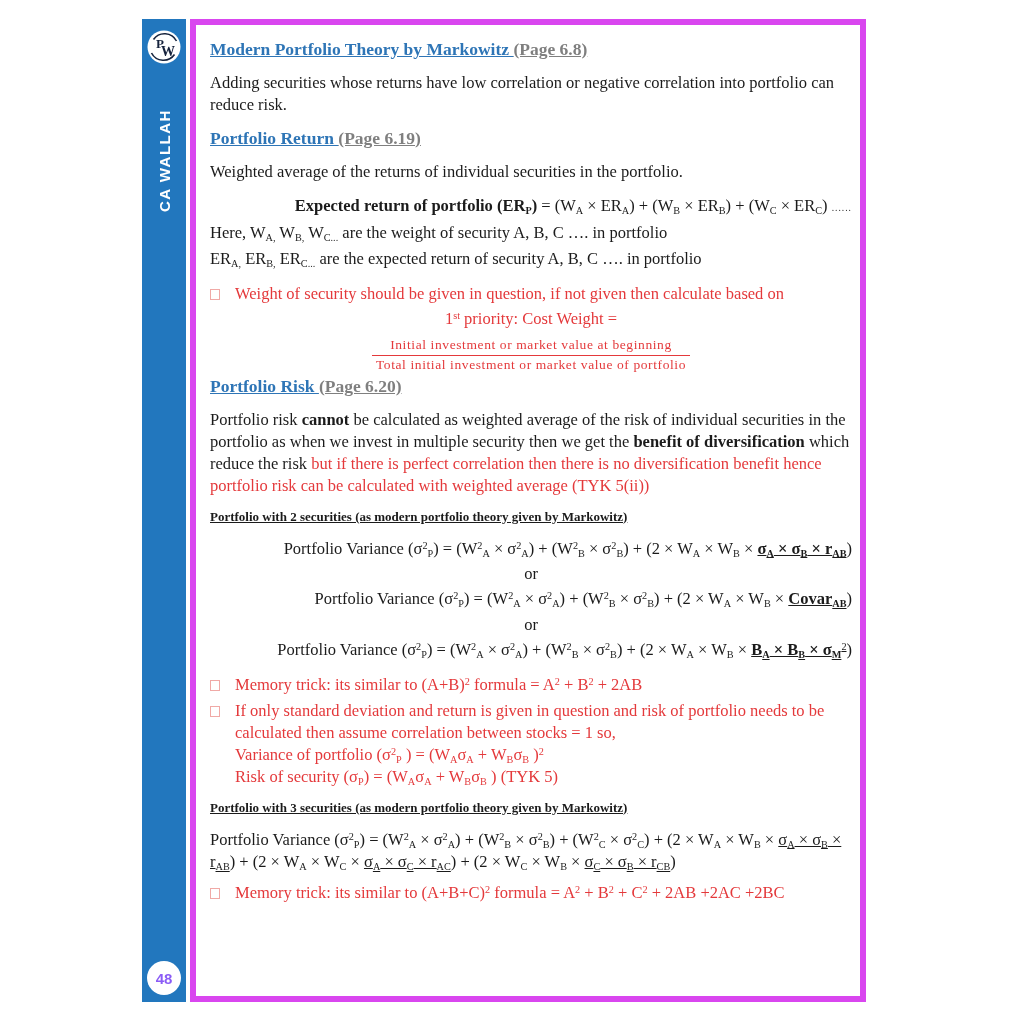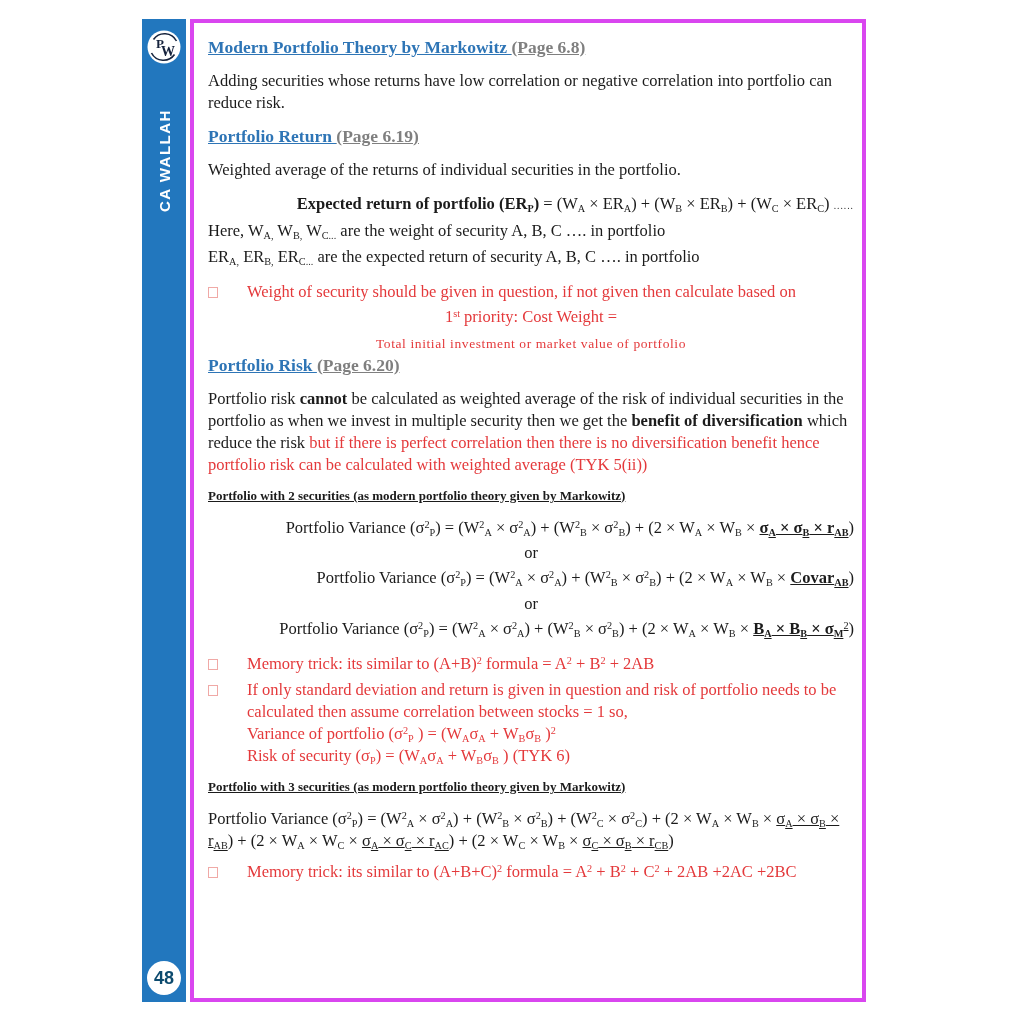--- a/index.html
+++ b/index.html
@@ -19,47 +19,47 @@
     display:flex;align-items:center;justify-content:center;
     writing-mode:vertical-rl;transform:rotate(180deg);
     color:#ffffff;font-family:"Liberation Sans",sans-serif;
     font-weight:bold;font-size:15px;letter-spacing:1.5px;
   }
   .page-badge{
     position:absolute;left:5px;top:942px;width:34px;height:34px;
     background:#ffffff;border-radius:50%;
     display:flex;align-items:center;justify-content:center;
     font-family:"Liberation Sans",sans-serif;font-weight:bold;
-    font-size:18px;color:#0c4a6e;
+    font-size:15px;color:#8b5cf6;
   }
   
   .content-box{
     position:absolute;left:190px;top:19px;width:676px;height:983px;
-    border:4px solid #d946ef;box-sizing:border-box;
+    border:6px solid #d946ef;box-sizing:border-box;
     padding:12px 8px 26px 14px;
   }
   
   .h-link-row{margin:2px 0 12px 0;font-size:17.5px;font-weight:bold;}
   .h-link{color:#2e75b6;text-decoration:underline;}
   .h-page{color:#7f7f7f;text-decoration:underline;}
   p.body, .formula-line{margin:0 0 12px 0;font-size:16.5px;line-height:1.33;}
   .formula-line{line-height:1.38;}
   .nowrap{white-space:nowrap;text-align:right;}
   .h-black{margin:4px 0 13px 0;font-size:13px;font-weight:bold;text-decoration:underline;}
   .or-line{text-align:center;margin:0 0 4px 0;font-size:16.5px;}
   .tight{margin-bottom:4px;}
   sub{font-size:62%;line-height:0;vertical-align:-0.28em;}
   sup{font-size:62%;line-height:0;vertical-align:0.5em;}
   .b{font-weight:bold;}
   .u{text-decoration:underline;}
   .sm{font-size:58%;letter-spacing:1px;}
   .red{color:#e4393b;}
   
   .bullet-item{
-    display:flex;gap:29px;color:#e4393b;
+    display:flex;gap:15px;color:#e4393b;
     font-size:16.5px;line-height:1.33;margin:0 0 4px 0;
   }
   .bullet-sq{
     flex:0 0 auto;width:8px;height:9px;margin-top:6px;
     border:1.5px solid #f0a9a6;background:transparent;
   }
   .bullet-body{flex:1;}
   .indented{margin-left:22px;}
   
   .prio-row{
@@ -111,20 +111,21 @@
   <div class="formula-line mb12"><span>ER</span><sub>A,</sub><span> ER</span><sub>B,</sub><span> ER</span><sub>C...</sub><span> are the expected return of security A, B, C …. in portfolio</span></div>
 
   <div class="bullet-item">
     <span class="bullet-sq"></span>
     <div class="bullet-body">Weight of security should be given in question, if not given then calculate based on</div>
   </div>
 
   <div class="prio-row indented">
     <span><span>1</span><sup>st</sup><span> priority: Cost Weight =</span></span>
     <span class="fraction">
+      <span class="num">Initial investment or market value at beginning</span>
       <span class="den">Total initial investment or market value of portfolio</span>
     </span>
   </div>
 
 
   <div class="h-link-row">
     <span class="h-link">Portfolio Risk </span><span class="h-page">(Page 6.20)</span>
   </div>
 
   <p class="body"><span>Portfolio risk </span><span class="b">cannot</span><span> be calculated as weighted average of the risk of individual securities in the portfolio as when we invest in multiple security then we get the </span><span class="b">benefit of diversification</span><span> which reduce the risk </span><span class="red">but if there is perfect correlation then there is no diversification benefit hence portfolio risk can be calculated with weighted average (TYK 5(ii))</span></p>
@@ -140,21 +141,21 @@
   <div class="bullet-item">
     <span class="bullet-sq"></span>
     <div class="bullet-body"><span>Memory trick: its similar to (A+B)</span><sup>2</sup><span> formula = A</span><sup>2</sup><span> + B</span><sup>2</sup><span> + 2AB</span></div>
   </div>
 
   <div class="bullet-item">
     <span class="bullet-sq"></span>
     <div class="bullet-body">
       <div><span>If only standard deviation and return is given in question and risk of portfolio needs to be calculated then assume correlation between stocks = 1 so,</span></div>
       <div><span>Variance of portfolio (σ</span><sup>2</sup><sub>P</sub><span> ) = (W</span><sub>A</sub><span>σ</span><sub>A</sub><span> + W</span><sub>B</sub><span>σ</span><sub>B</sub><span> )</span><sup>2</sup></div>
-      <div><span>Risk of security (σ</span><sub>P</sub><span>) = (W</span><sub>A</sub><span>σ</span><sub>A</sub><span> + W</span><sub>B</sub><span>σ</span><sub>B</sub><span> ) (TYK 6)</span></div>
+      <div><span>Risk of security (σ</span><sub>P</sub><span>) = (W</span><sub>A</sub><span>σ</span><sub>A</sub><span> + W</span><sub>B</sub><span>σ</span><sub>B</sub><span> ) (TYK 5)</span></div>
     </div>
   </div>
 
   <div class="h-black" style="margin-top:12px;">Portfolio with 3 securities (as modern portfolio theory given by Markowitz)</div>
 
   <div class="formula-line mb8"><span>Portfolio Variance (σ</span><sup>2</sup><sub>P</sub><span>) = (W</span><sup>2</sup><sub>A</sub><span> × σ</span><sup>2</sup><sub>A</sub><span>) + (W</span><sup>2</sup><sub>B</sub><span> × σ</span><sup>2</sup><sub>B</sub><span>) + (W</span><sup>2</sup><sub>C</sub><span> × σ</span><sup>2</sup><sub>C</sub><span>) + (2 × W</span><sub>A</sub><span> × W</span><sub>B</sub><span> × </span><span class="u">σ</span><sub class="u">A</sub><span class="u"> × σ</span><sub class="u">B</sub><span class="u"> × r</span><sub class="u">AB</sub><span>) + (2 × W</span><sub>A</sub><span> × W</span><sub>C</sub><span> × </span><span class="u">σ</span><sub class="u">A</sub><span class="u"> × σ</span><sub class="u">C</sub><span class="u"> × r</span><sub class="u">AC</sub><span>) + (2 × W</span><sub>C</sub><span> × W</span><sub>B</sub><span> × </span><span class="u">σ</span><sub class="u">C</sub><span class="u"> × σ</span><sub class="u">B</sub><span class="u"> × r</span><sub class="u">CB</sub><span>)</span></div>
 
   <div class="bullet-item">
     <span class="bullet-sq"></span>
     <div class="bullet-body"><span>Memory trick: its similar to (A+B+C)</span><sup>2</sup><span> formula = A</span><sup>2</sup><span> + B</span><sup>2</sup><span> + C</span><sup>2</sup><span> + 2AB +2AC +2BC</span></div>

